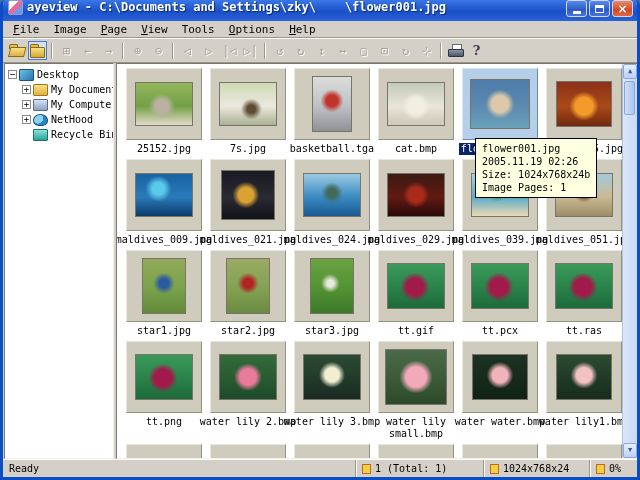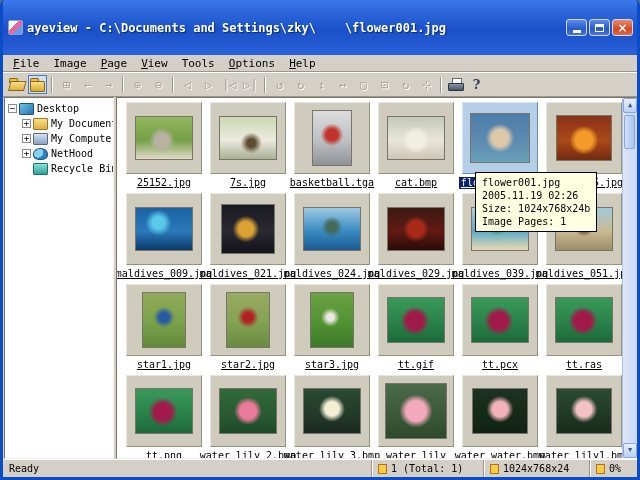--- a/index.html
+++ b/index.html
@@ -2,21 +2,21 @@
 <html><head>
 <meta charset="utf-8">
 <style>
   html,body{margin:0;padding:0;}
   body{width:640px;height:480px;overflow:hidden;background:#3a6ea5;
        font-family:"DejaVu Sans Mono","Liberation Mono",monospace;}
   .window{width:640px;height:480px;box-sizing:border-box;display:flex;flex-direction:column;
           border-left:3px solid #0b4dc4;border-right:3px solid #0b4dc4;border-bottom:3px solid #0b4dc4;
           background:#d4d0c8;border-radius:6px 6px 0 0;overflow:hidden;}
   
-  .titlebar{height:21px;flex:0 0 21px;display:flex;align-items:center;padding:17px 3px;
+  .titlebar{height:21px;flex:0 0 21px;display:flex;padding:0 3px;
             background:linear-gradient(180deg,#3a77e8 0%,#1a50c8 55%,#2a62d8 100%);}
   .app-icon{width:13px;height:13px;margin:0 4px 0 2px;border:1px solid #8aa0d8;border-radius:2px;flex:none;
             background:linear-gradient(135deg,#ffffff 0 35%,#e86a9a 35% 65%,#6a9ae8 65%);}
   .title-text{color:#fff;font:bold 12px "DejaVu Sans Mono",monospace;white-space:pre;overflow:hidden;flex:1;
               text-shadow:1px 1px 1px #0a2a6a;}
   .win-controls{display:flex;gap:2px;margin-right:1px;}
   .win-btn{width:21px;height:17px;border-radius:3px;border:1px solid #cfd8f4;box-sizing:border-box;
            display:flex;align-items:center;justify-content:center;
            background:linear-gradient(180deg,#5a8ae8,#2a5ac8 60%,#4a74d8);}
   .win-btn.close{background:linear-gradient(180deg,#ea8a6a,#d44a22 60%,#e06a42);}
@@ -70,41 +70,41 @@
   .tree-label{white-space:nowrap;color:#000;}
   
   .thumb-panel{flex:1;position:relative;background:#fff;box-sizing:border-box;overflow:hidden;
                border:1px solid #7a766a;border-right:none;border-bottom-color:#f4f2ea;}
   .grid{display:grid;grid-template-columns:repeat(6,84px);padding:4px 0 0 5px;}
   .cell{display:flex;flex-direction:column;align-items:center;margin-bottom:4px;}
   .frame{width:76px;height:72px;background:#cfccbd;box-sizing:border-box;border:1px solid;
          border-color:#e9e7db #94917f #94917f #e9e7db;display:flex;align-items:center;justify-content:center;}
   .frame.selected{background:#b5cfe9;border-color:#d6e4f4 #6a8ab2 #6a8ab2 #d6e4f4;}
   .photo{border:1px solid #7a7468;box-sizing:border-box;}
-  .tlabel{width:98px;margin-top:3px;text-align:center;font-size:10px;line-height:12px;color:#000;text-decoration:underline;}
+  .tlabel{width:98px;margin-top:3px;text-align:center;font-size:10px;line-height:12px;color:#000;}
   .tlabel.sel{width:auto;max-width:98px;background:#0a246a;color:#fff;padding:0 2px;white-space:nowrap;overflow:hidden;}
   .tooltip{position:absolute;left:358px;top:74px;background:#ffffe1;border:1px solid #000;
            padding:3px 6px;font-size:10px;line-height:13px;white-space:nowrap;z-index:5;color:#000;}
   
   .scrollbar{position:absolute;top:0;right:0;width:15px;height:100%;display:flex;flex-direction:column;
              background:linear-gradient(90deg,#dce6f8,#cad8f4);border-left:1px solid #b0c0e0;box-sizing:border-box;}
   .sb-btn{height:15px;flex:0 0 15px;box-sizing:border-box;border:1px solid #8aa6e4;border-radius:2px;
           background:linear-gradient(180deg,#e8f0fc,#bcd0f2);display:flex;align-items:center;justify-content:center;}
   .sb-arrow{font-size:7px;color:#3a5a9a;line-height:1;}
   .sb-track{flex:1;position:relative;}
   .sb-thumb{position:absolute;top:2px;left:1px;width:11px;height:34px;border-radius:2px;
             background:linear-gradient(90deg,#cfe0f8,#aac4ee);border:1px solid #88a6e2;box-sizing:border-box;}
   
   .statusbar{height:17px;flex:0 0 17px;display:flex;align-items:center;background:#d4d0c8;
              border-top:1px solid #fff;font-size:10px;color:#000;}
   .status-ready{flex:1;padding-left:6px;}
   .status-panels{display:flex;height:100%;align-items:center;}
   .status-panel{display:flex;align-items:center;gap:4px;height:100%;padding:0 6px;box-sizing:border-box;
                 border-left:1px solid #9a968a;box-shadow:inset 1px 0 0 #ffffff;}
-  .status-panel:nth-child(1){width:112px;}
+  .status-panel:nth-child(1){width:128px;}
   .status-panel:nth-child(2){width:106px;}
   .status-panel:nth-child(3){width:48px;}
   .status-ico{width:9px;height:10px;background:#f0d040;border:1px solid #c06a20;flex:none;box-sizing:border-box;}
 </style>
 </head>
 <body>
 
 <div class="window">
   <div class="titlebar">
     <span class="app-icon"></span>

